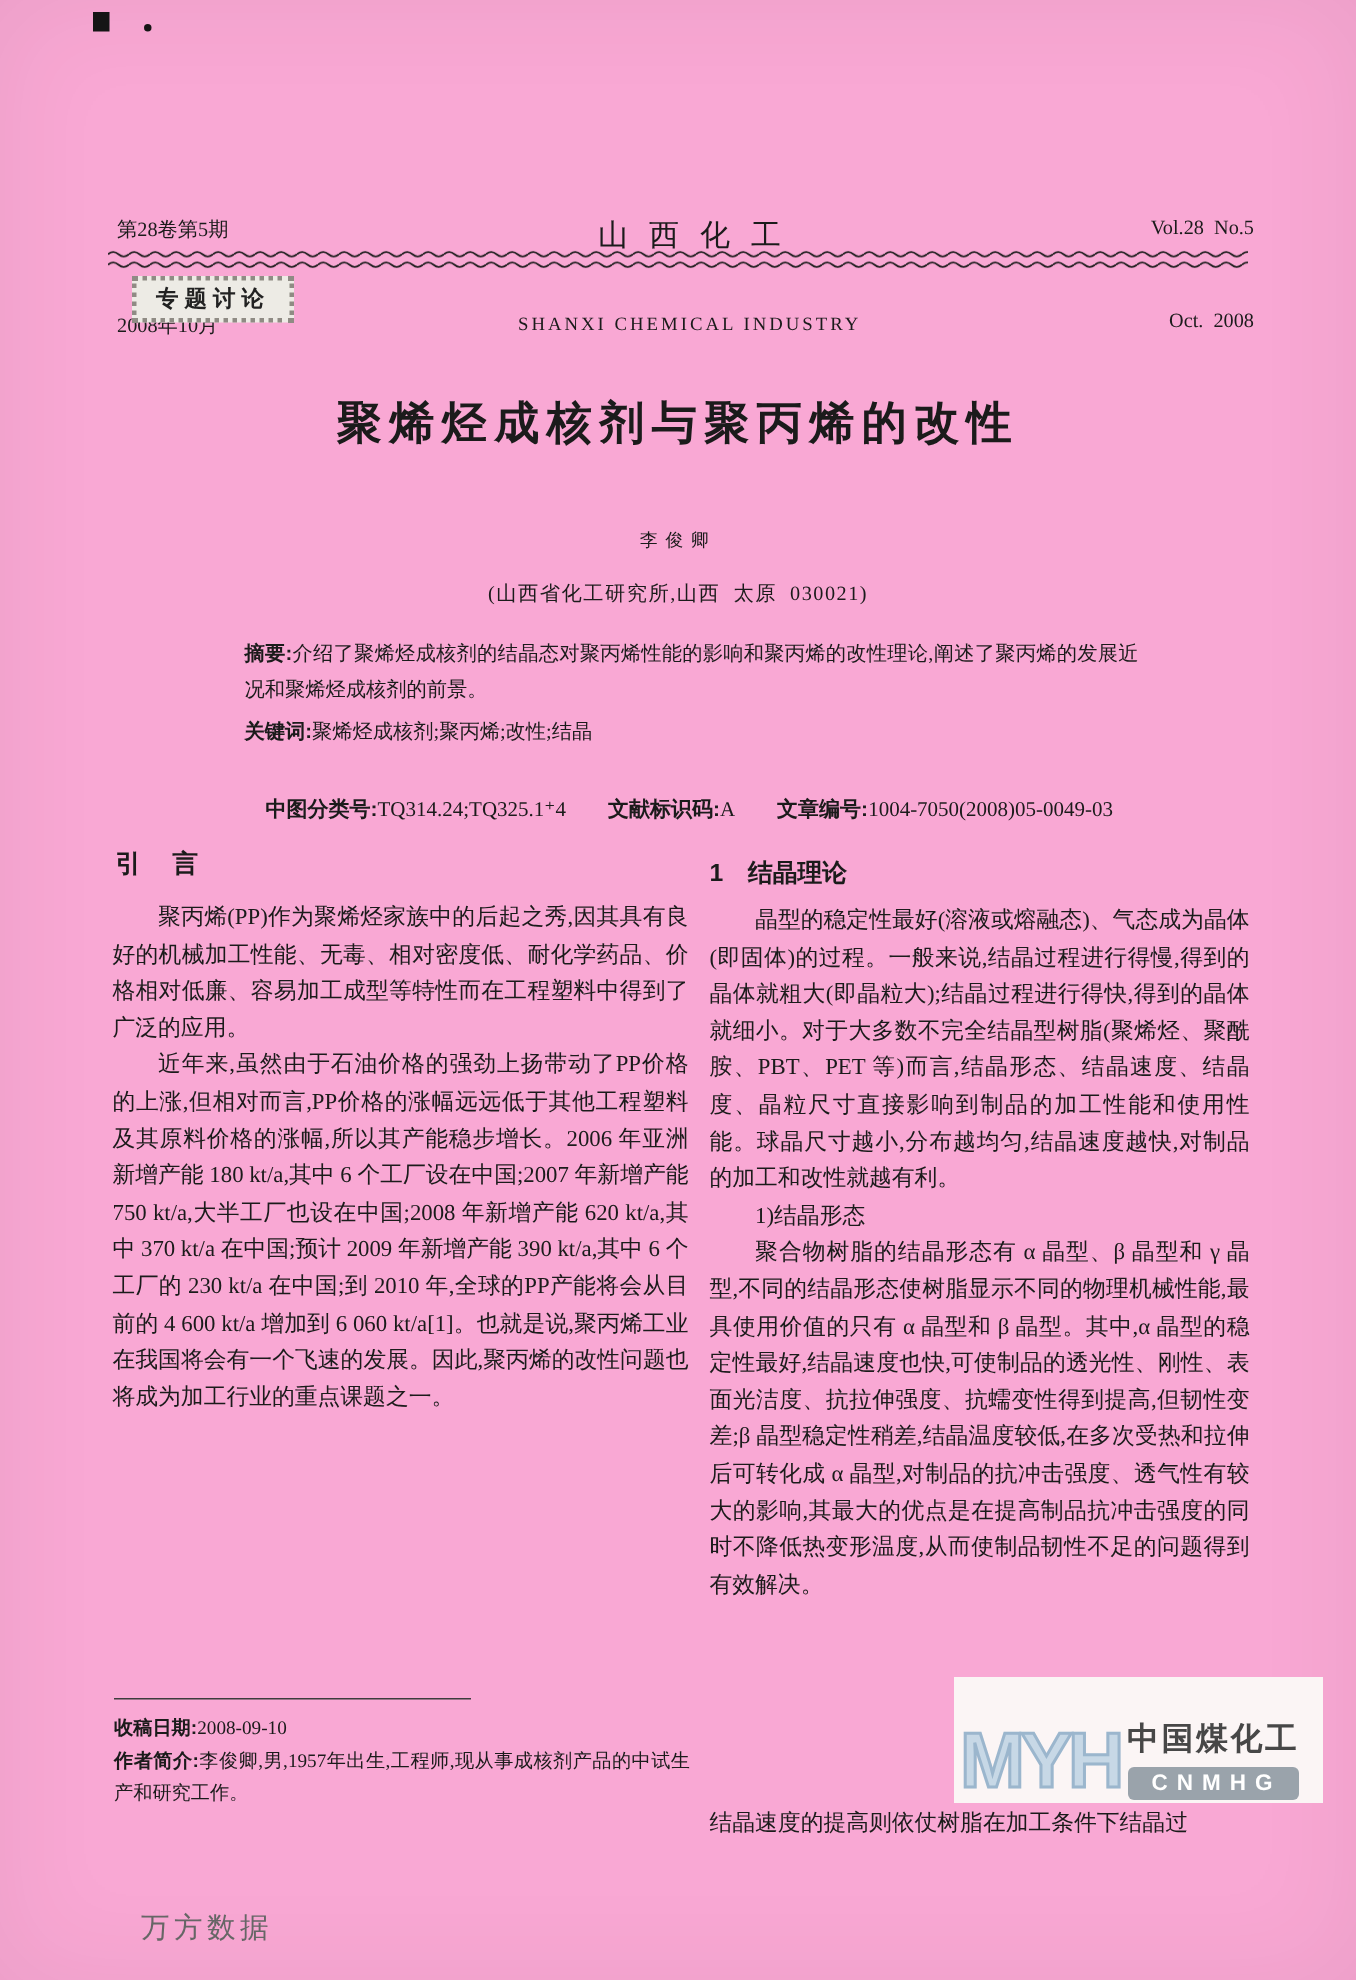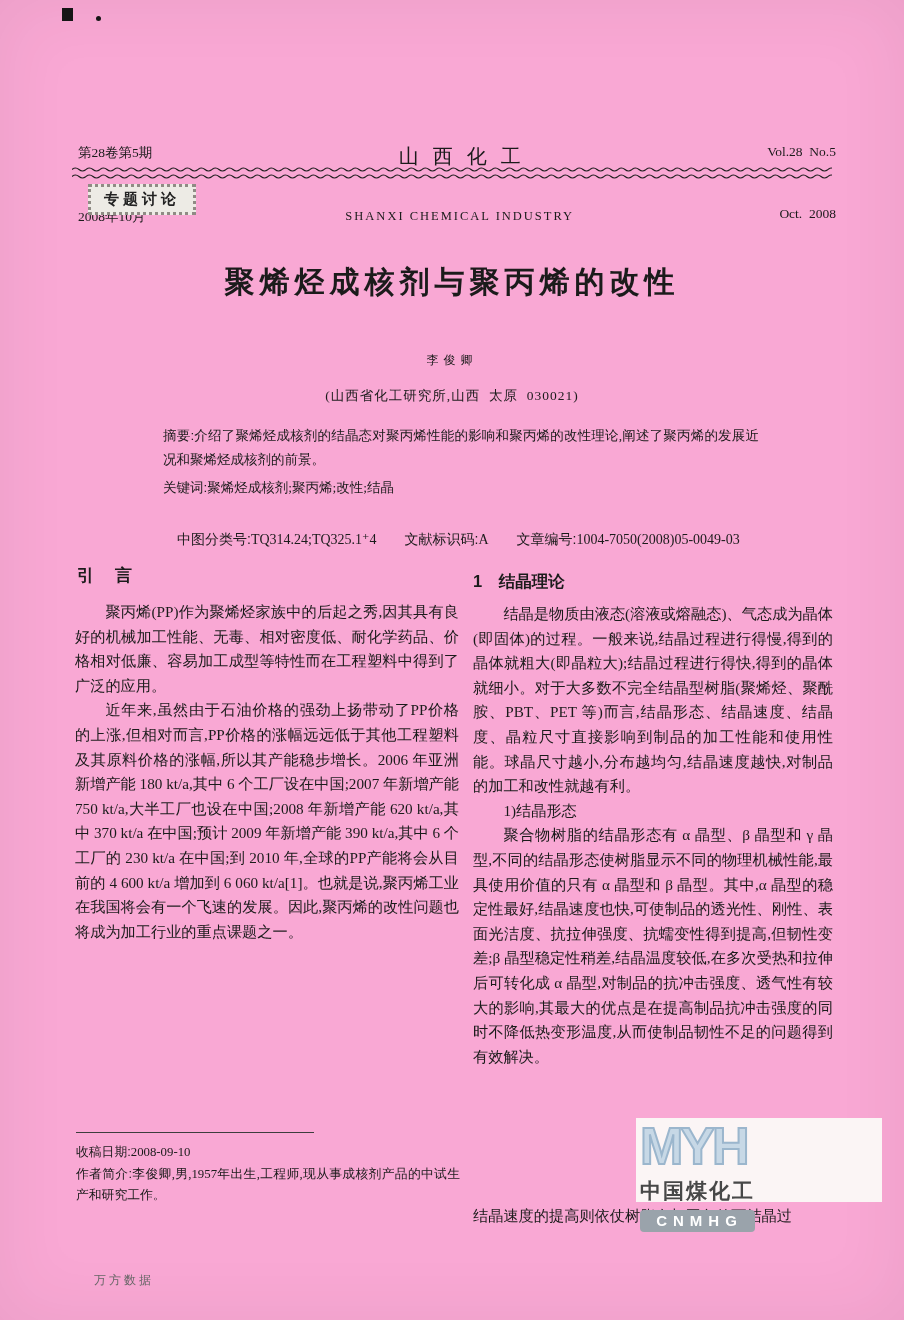--- a/index.html
+++ b/index.html
@@ -49,21 +49,21 @@
     position:absolute; top:387px; left:0; width:100%;
     text-align:center; font-size:13.5px; letter-spacing:1px; white-space:pre-wrap;
   }
 
   .abstract {
     position:absolute; top:424px; left:163px; width:596px;
     font-size:13.5px; line-height:24px; text-align:justify;
   }
   .abstract p { margin:0; }
   .abstract p + p { margin-top:4px; }
-  .lbl { font-weight:normal; font-family:"Liberation Sans","DejaVu Sans",sans-serif; }
+  .lbl { font-weight:bold; font-family:"Liberation Sans","DejaVu Sans",sans-serif; }
 
   .clc {
     position:absolute; top:515px; left:163px; width:660px;
     font-size:14px; white-space:pre-wrap;
   }
   .clc .gap { margin-left:28px; }
 
   
   .columns {
     position:absolute; top:560px; left:75px; width:758px;
@@ -89,42 +89,42 @@
     position:absolute; top:1132px; left:76px; width:384px;
     font-size:12.8px; line-height:21px; text-align:justify;
   }
   .fn-rule { width:238px; border-top:1.5px solid #3d3d3d; margin-bottom:8px; }
   .footnote p { margin:0; }
 
   
   .watermark {
     position:absolute; left:636px; top:1118px; width:246px; height:84px;
     background:rgba(251,250,247,0.94); z-index:5;
-    display:flex; align-items:flex-start; gap:5px;
-    padding:2px 4px; box-sizing:border-box;flex-direction:column;
+    display:flex; align-items:flex-end; gap:5px;
+    padding:2px 4px; box-sizing:border-box;
   }
   .wm-logo {
     font:bold 52px "Liberation Sans","DejaVu Sans",sans-serif;
     line-height:1; letter-spacing:-3px;
     color:#c7d8e6; -webkit-text-stroke:2px #9bb6cd;
   }
   .wm-right { display:flex; flex-direction:column; align-items:center; gap:5px; }
   .wm-name {
     font:bold 21px "Liberation Sans","DejaVu Sans",sans-serif;
     color:#474747; letter-spacing:2px;
   }
   .wm-abbr {
     background:#9aa3ab; color:#ffffff; border-radius:4px;
     font:bold 15px "Liberation Sans","DejaVu Sans",sans-serif;
     letter-spacing:6px; padding:2px 12px 3px 16px;
   }
 
   .wanfang {
     position:absolute; left:94px; top:1272px;
-    font-size:12px; color:#666; letter-spacing:3px;
+    font-size:19px; color:#666; letter-spacing:3px;
   }
 </style>
 </head>
 <body>
 
 <div class="page">
 
   <div class="speck s1"></div>
   <div class="speck s2"></div>
 
@@ -173,21 +173,21 @@
   </div>
 
   <div class="columns">
     <div class="col col-left">
       <h2 class="intro-h">引　言</h2>
       <p>聚丙烯(PP)作为聚烯烃家族中的后起之秀,因其具有良好的机械加工性能、无毒、相对密度低、耐化学药品、价格相对低廉、容易加工成型等特性而在工程塑料中得到了广泛的应用。</p>
       <p>近年来,虽然由于石油价格的强劲上扬带动了PP价格的上涨,但相对而言,PP价格的涨幅远远低于其他工程塑料及其原料价格的涨幅,所以其产能稳步增长。2006 年亚洲新增产能 180 kt/a,其中 6 个工厂设在中国;2007 年新增产能 750 kt/a,大半工厂也设在中国;2008 年新增产能 620 kt/a,其中 370 kt/a 在中国;预计 2009 年新增产能 390 kt/a,其中 6 个工厂的 230 kt/a 在中国;到 2010 年,全球的PP产能将会从目前的 4 600 kt/a 增加到 6 060 kt/a[1]。也就是说,聚丙烯工业在我国将会有一个飞速的发展。因此,聚丙烯的改性问题也将成为加工行业的重点课题之一。</p>
     </div>
     <div class="col col-right">
       <h2 class="sec-h">1　结晶理论</h2>
-      <p>结晶是物质由液态(溶液或熔融态)、气态成为晶体(即固体)的过程。一般来说,结晶过程进行得慢,得到的晶体就粗大(即晶粒大);结晶过程进行得快,得到的晶体就细小。对于大多数不完全结晶型树脂(聚烯烃、聚酰胺、PBT、PET 等)而言,结晶形态、结晶速度、结晶度、晶粒尺寸直接影响到制品的加工性能和使用性能。球晶尺寸越小,分布越均匀,结晶速度越快,对制品的加工和改性就越有利。</p>
+      <p>晶型的稳定性最好(溶液或熔融态)、气态成为晶体(即固体)的过程。一般来说,结晶过程进行得慢,得到的晶体就粗大(即晶粒大);结晶过程进行得快,得到的晶体就细小。对于大多数不完全结晶型树脂(聚烯烃、聚酰胺、PBT、PET 等)而言,结晶形态、结晶速度、结晶度、晶粒尺寸直接影响到制品的加工性能和使用性能。球晶尺寸越小,分布越均匀,结晶速度越快,对制品的加工和改性就越有利。</p>
       <p>1)结晶形态</p>
       <p>聚合物树脂的结晶形态有 α 晶型、β 晶型和 γ 晶型,不同的结晶形态使树脂显示不同的物理机械性能,最具使用价值的只有 α 晶型和 β 晶型。其中,α 晶型的稳定性最好,结晶速度也快,可使制品的透光性、刚性、表面光洁度、抗拉伸强度、抗蠕变性得到提高,但韧性变差;β 晶型稳定性稍差,结晶温度较低,在多次受热和拉伸后可转化成 α 晶型,对制品的抗冲击强度、透气性有较大的影响,其最大的优点是在提高制品抗冲击强度的同时不降低热变形温度,从而使制品韧性不足的问题得到有效解决。</p>
       <p class="no-indent p-partial">结晶速度的提高则依仗树脂在加工条件下结晶过</p>
     </div>
   </div>
 
   <div class="footnote">
     <div class="fn-rule"></div>
     <p><span class="lbl">收稿日期:</span><span>2008-09-10</span></p>
     <p><span class="lbl">作者简介:</span><span>李俊卿,男,1957年出生,工程师,现从事成核剂产品的中试生产和研究工作。</span></p>

